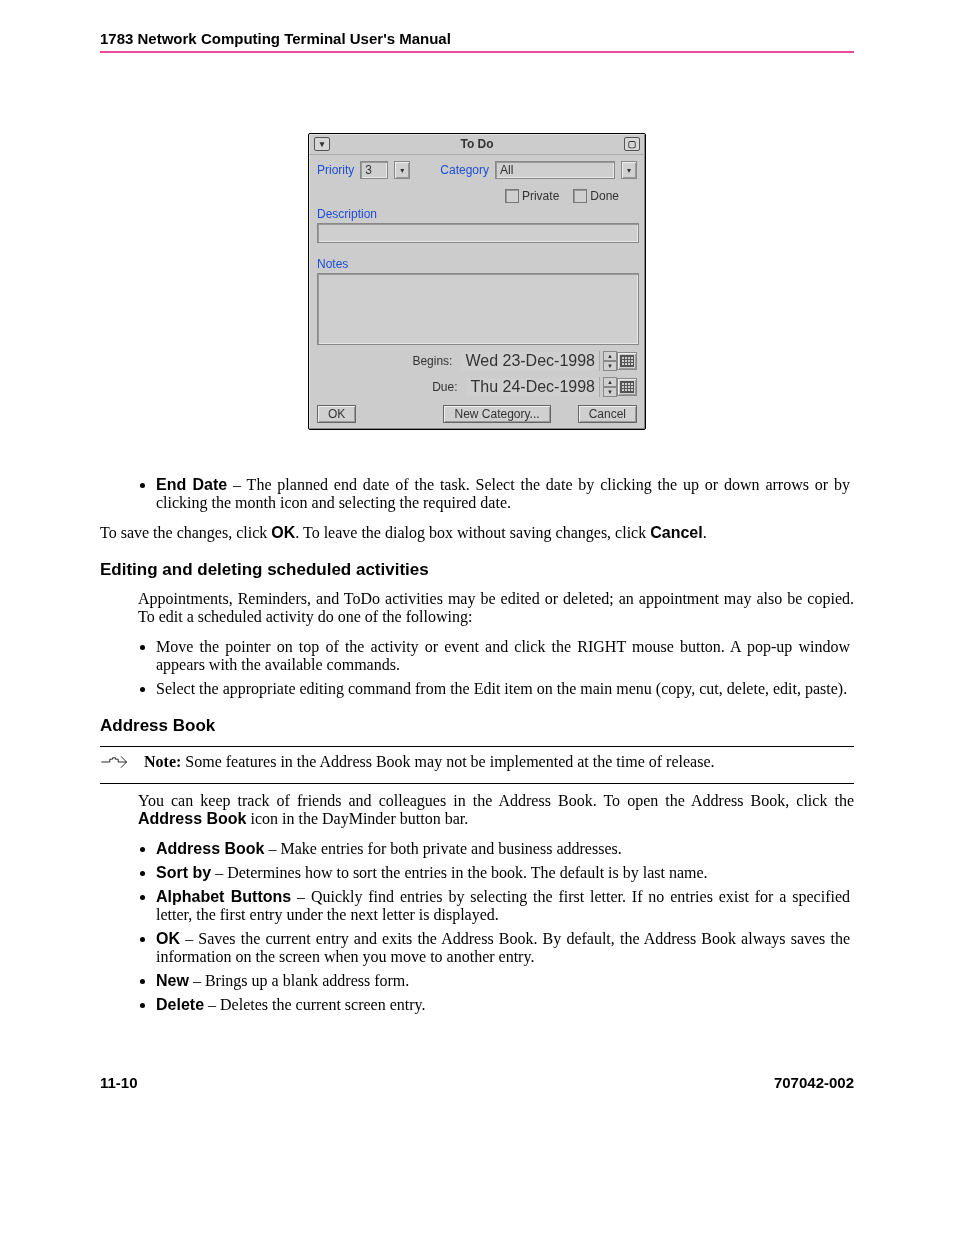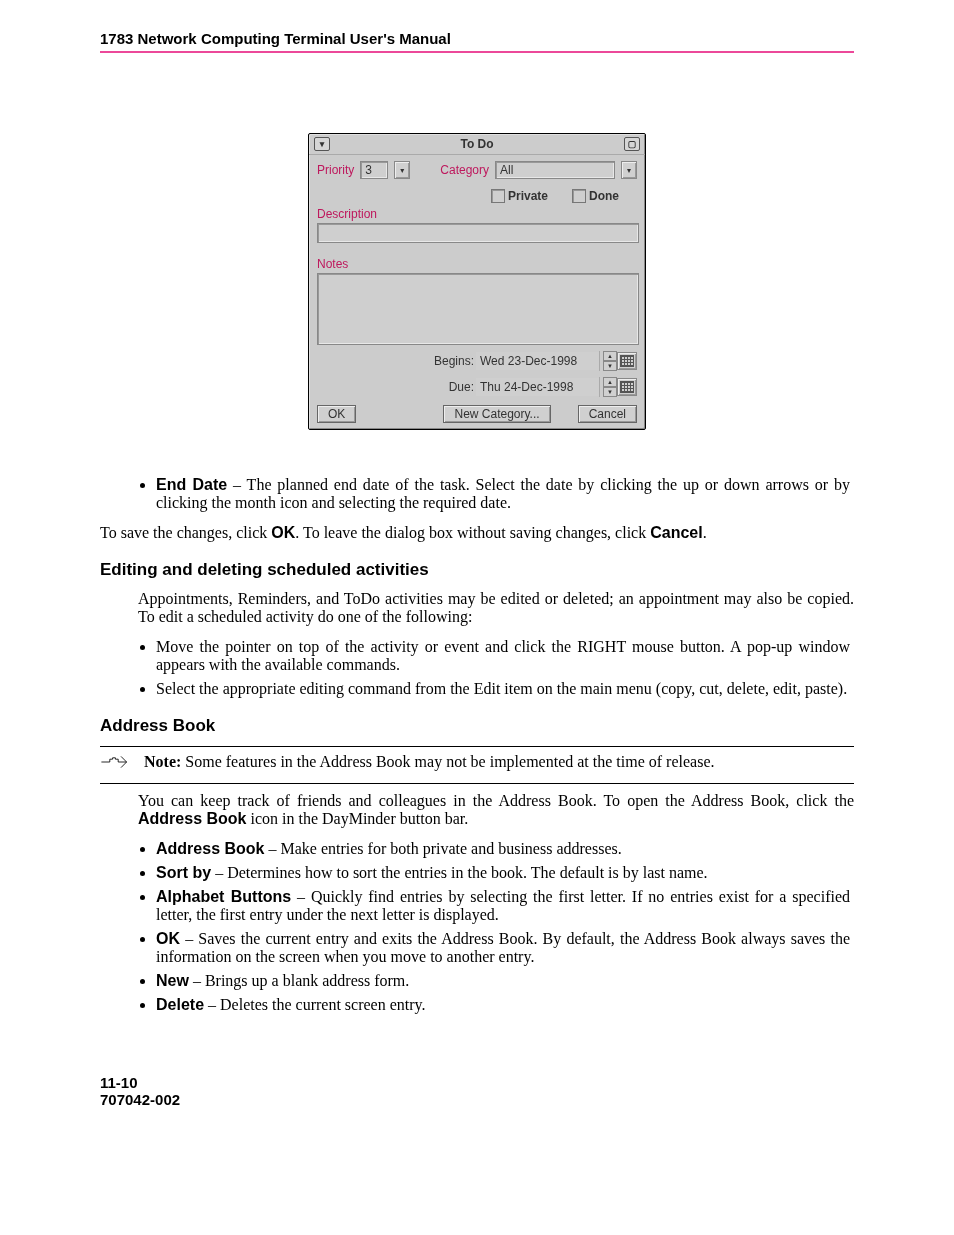--- a/index.html
+++ b/index.html
@@ -78,37 +78,38 @@
     display: flex; align-items:center; justify-content:center;
   }
   .chk {
     display: inline-flex; align-items: center; gap: 3px;
   }
   .chkbox {
     width: 12px; height: 12px; background: #cfcfcf;
     border: 1px solid #777;
     box-shadow: inset 1px 1px 0 #999;
   }
-  .label { color: #be185d; }
+  .label { color: #1d4ed8; }
   .txtarea {
     background: #cfcfcf;
     border: 1px solid #888;
     box-shadow: inset 1px 1px 0 #999, inset -1px -1px 0 #e8e8e8;
     height: 18px;
     width: 100%;
   }
   .txtarea.tall { height: 70px; }
   .date-field {
     background: #cfcfcf;
     border: none;
     height: 18px;
     padding: 0 4px;
     min-width: 115px;
-    display: flex; align-items:center;
-    font-size: 12px;
+    display: flex; align-items:flex-start;
+    font-size: 16px;
+    margin-left: 7px;
   }
   .date-field-border {
     border-left: 1px solid #aaa;
     padding-left: 3px;
   }
   .spin {
     display: flex; flex-direction: column;
   }
   .spin .sp {
     width: 12px; height: 8px; background: #d0d0d0;
@@ -166,21 +167,20 @@
   }
   .note-icon {
     width: 28px; flex: 0 0 28px;
   }
   .note-svg { width: 28px; height: 18px; }
   .footer {
     display: flex; justify-content: space-between;
     font-family: Arial, Helvetica, sans-serif;
     font-weight: bold; font-size: 15px;
     margin-top: 60px;
-    flex-direction: column;
   }
   .date-row {
     display: flex; align-items: center; justify-content: flex-end;
     gap: 0; margin-top: 6px;
   }
   .date-row .lbl { margin-right: 2px; }
 </style>
 </head>
 <body>
 
@@ -202,21 +202,21 @@
             <span>3</span>
           </span>
         <span class="mini-btn">▾</span>
         <span style="width:18px;"></span>
         <span class="label">Category</span>
         <span class="inpbox" style="flex:1;">
             <span>All</span>
           </span>
         <span class="mini-btn">▾</span>
       </div>
-      <div class="row" style="justify-content:flex-end; gap:24px; margin-bottom:4px; margin-top:10px;font-weight:bold;">
+      <div class="row" style="justify-content:flex-end; gap:14px; margin-bottom:4px; margin-top:10px;">
         <span class="chk">
           <span class="chkbox"></span>
           <span>Private</span>
         </span>
         <span class="chk" style="margin-right:18px;">
           <span class="chkbox"></span>
           <span>Done</span>
         </span>
       </div>
       <div class="row" style="margin-bottom:2px;">

